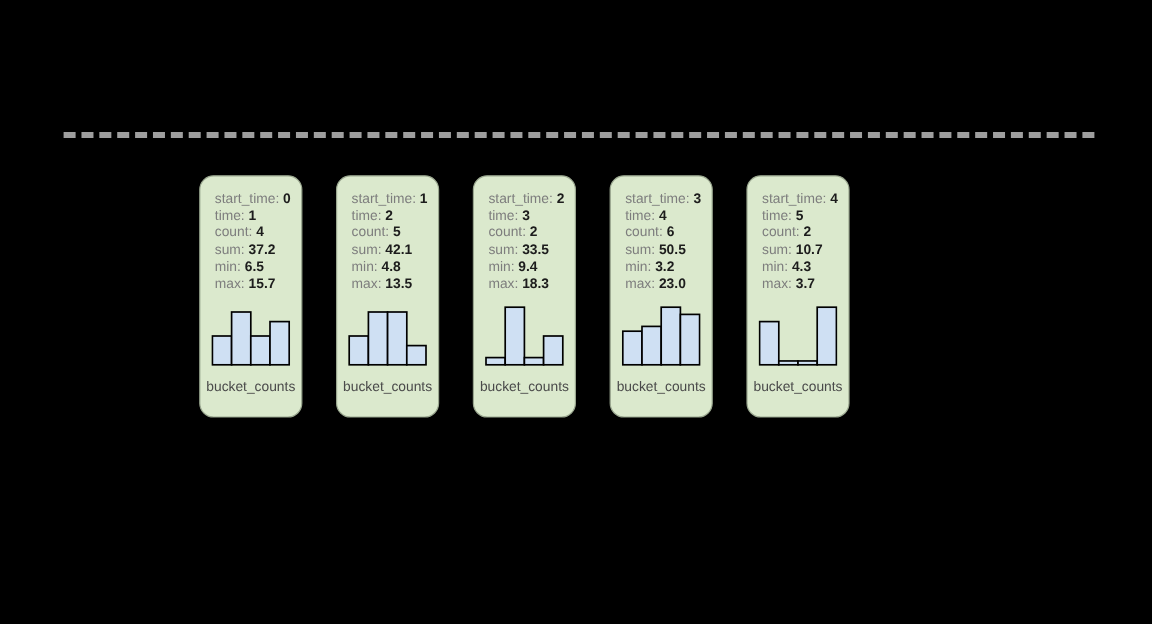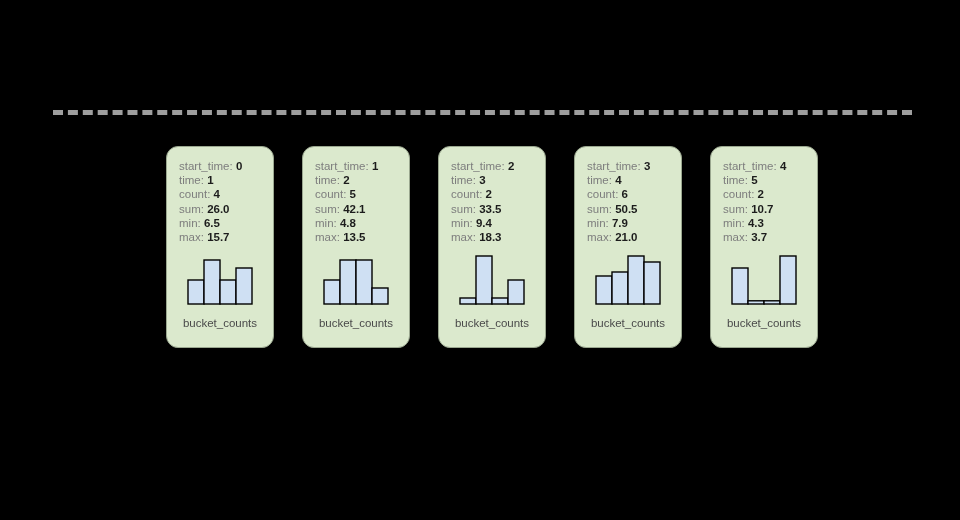--- a/index.html
+++ b/index.html
@@ -23,21 +23,21 @@
 
   
   .card-row{
     position:absolute;
     left:166px;top:146px;
     display:flex;
     flex-direction:row;
     gap:28px;
   }
   .card{
-    width:108px;
+    width:86px;
     height:202px;
     box-sizing:border-box;
     background:#dbe9cd;
     border:1px solid #9aa78f;
     border-radius:12px;
     position:relative;
     padding:12px 0 0 0;
   }
 
   .fields{
@@ -81,21 +81,21 @@
 <div id="stage">
 
   <div class="divider"></div>
 
   <div class="card-row">
       <div class="card">
         <ul class="fields">
           <li class="field"><span class="lab">start_time:</span> <span class="val">0</span></li>
           <li class="field"><span class="lab">time:</span> <span class="val">1</span></li>
           <li class="field"><span class="lab">count:</span> <span class="val">4</span></li>
-          <li class="field"><span class="lab">sum:</span> <span class="val">26.0</span></li>
+          <li class="field"><span class="lab">sum:</span> <span class="val">37.2</span></li>
           <li class="field"><span class="lab">min:</span> <span class="val">6.5</span></li>
           <li class="field"><span class="lab">max:</span> <span class="val">15.7</span></li>
         </ul>
         <div class="hist">
           <svg width="66" height="50" viewBox="0 0 66 50">
             <rect x="1" y="25" width="16" height="24" fill="#cfe0f3" stroke="#000000" stroke-width="1.4"></rect>
             <rect x="17" y="5" width="16" height="44" fill="#cfe0f3" stroke="#000000" stroke-width="1.4"></rect>
             <rect x="33" y="25" width="16" height="24" fill="#cfe0f3" stroke="#000000" stroke-width="1.4"></rect>
             <rect x="49" y="13" width="16" height="36" fill="#cfe0f3" stroke="#000000" stroke-width="1.4"></rect>
           </svg>
@@ -139,22 +139,22 @@
           </svg>
         </div>
         <div class="caption">bucket_counts</div>
       </div>
       <div class="card">
         <ul class="fields">
           <li class="field"><span class="lab">start_time:</span> <span class="val">3</span></li>
           <li class="field"><span class="lab">time:</span> <span class="val">4</span></li>
           <li class="field"><span class="lab">count:</span> <span class="val">6</span></li>
           <li class="field"><span class="lab">sum:</span> <span class="val">50.5</span></li>
-          <li class="field"><span class="lab">min:</span> <span class="val">7.9</span></li>
-          <li class="field"><span class="lab">max:</span> <span class="val">21.0</span></li>
+          <li class="field"><span class="lab">min:</span> <span class="val">3.2</span></li>
+          <li class="field"><span class="lab">max:</span> <span class="val">23.0</span></li>
         </ul>
         <div class="hist">
           <svg width="66" height="50" viewBox="0 0 66 50">
             <rect x="1" y="21" width="16" height="28" fill="#cfe0f3" stroke="#000000" stroke-width="1.4"></rect>
             <rect x="17" y="17" width="16" height="32" fill="#cfe0f3" stroke="#000000" stroke-width="1.4"></rect>
             <rect x="33" y="1" width="16" height="48" fill="#cfe0f3" stroke="#000000" stroke-width="1.4"></rect>
             <rect x="49" y="7" width="16" height="42" fill="#cfe0f3" stroke="#000000" stroke-width="1.4"></rect>
           </svg>
         </div>
         <div class="caption">bucket_counts</div>

